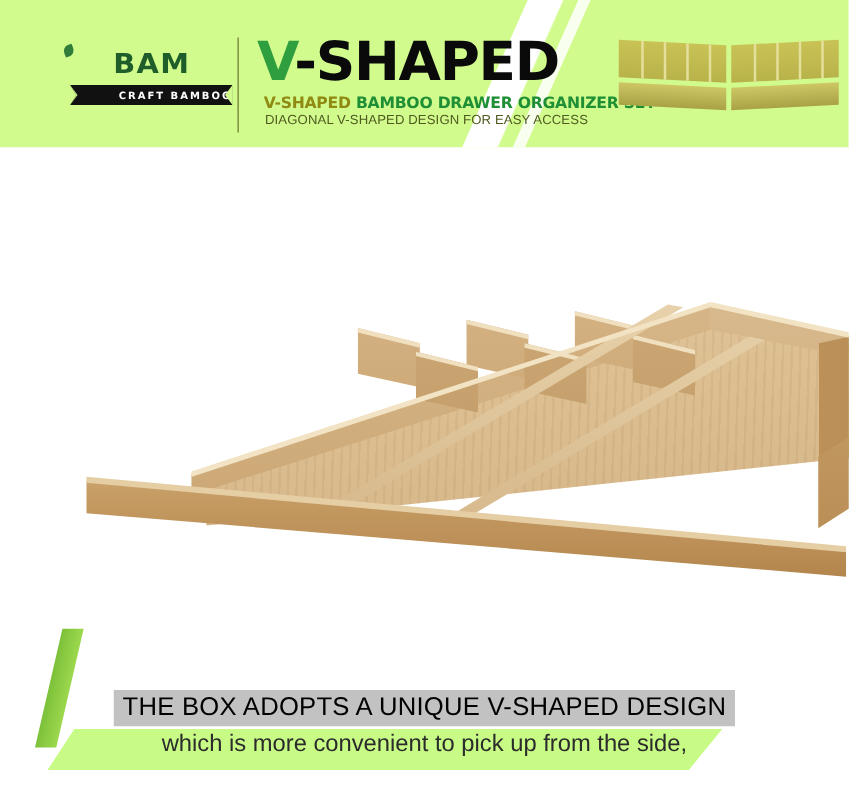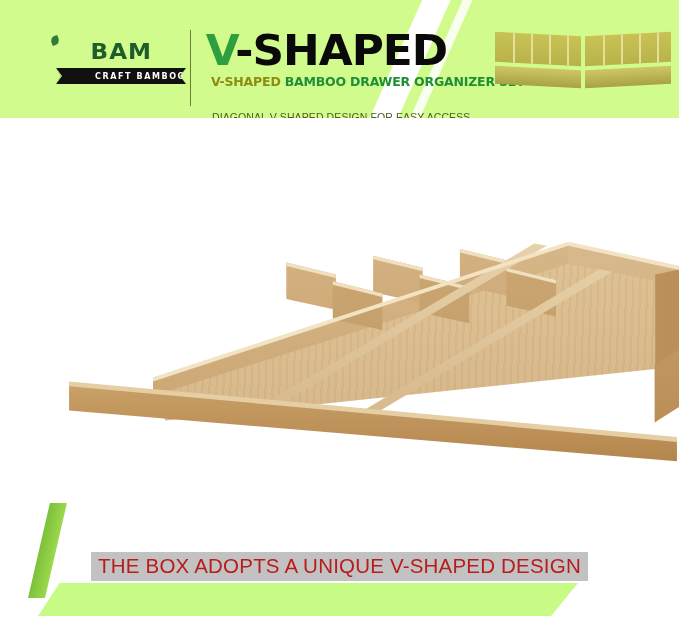--- a/index.html
+++ b/index.html
@@ -115,21 +115,20 @@
     font-family:"DejaVu Sans", sans-serif;
     white-space:nowrap;
   }
   #subline .y{color:#8f8a12;}
   #subline .g{color:#1f8f35;}
   #tagline{
     position:absolute;left:212px;top:90px;
     font-size:10.5px;color:#4f5a1f;letter-spacing:0.1px;
     font-family:"Liberation Sans", sans-serif;
     white-space:nowrap;
-    margin-top:21px;
   }
 
   
   #thumb{
     position:absolute;left:495px;top:34px;width:176px;height:58px;
   }
   .thumb-tray{
     position:absolute;top:0;width:86px;height:58px;
   }
   .thumb-top{
@@ -254,21 +253,21 @@
   }
 
   
   #caption{
     position:absolute;left:0;top:552px;width:679px;
     text-align:center;
   }
   #caption-head{
     display:inline-block;
     background:#c2c2c2;
-    color:#b91c1c;
+    color:#000000;
     font-size:20.5px;
     letter-spacing:0.2px;
     padding:2px 7px 3px 7px;
     font-family:"Liberation Sans", sans-serif;
     white-space:nowrap;
   }
   .caption-line{
     color:#2b2b2b;
     font-size:19px;
     line-height:24px;
@@ -361,13 +360,14 @@
     <div id="rim-back"></div>
 
     <div id="wall-right-out"></div>
     <div id="wall-front"></div>
     <div id="wall-front-top"></div>
   </div>
 </div>
 
 <div id="caption">
   <div><span id="caption-head">THE BOX ADOPTS A UNIQUE V-SHAPED DESIGN</span></div>
+  <div class="caption-line" id="caption-l1">which is more convenient to pick up from the side,</div>
 </div>
 
 </body></html>

